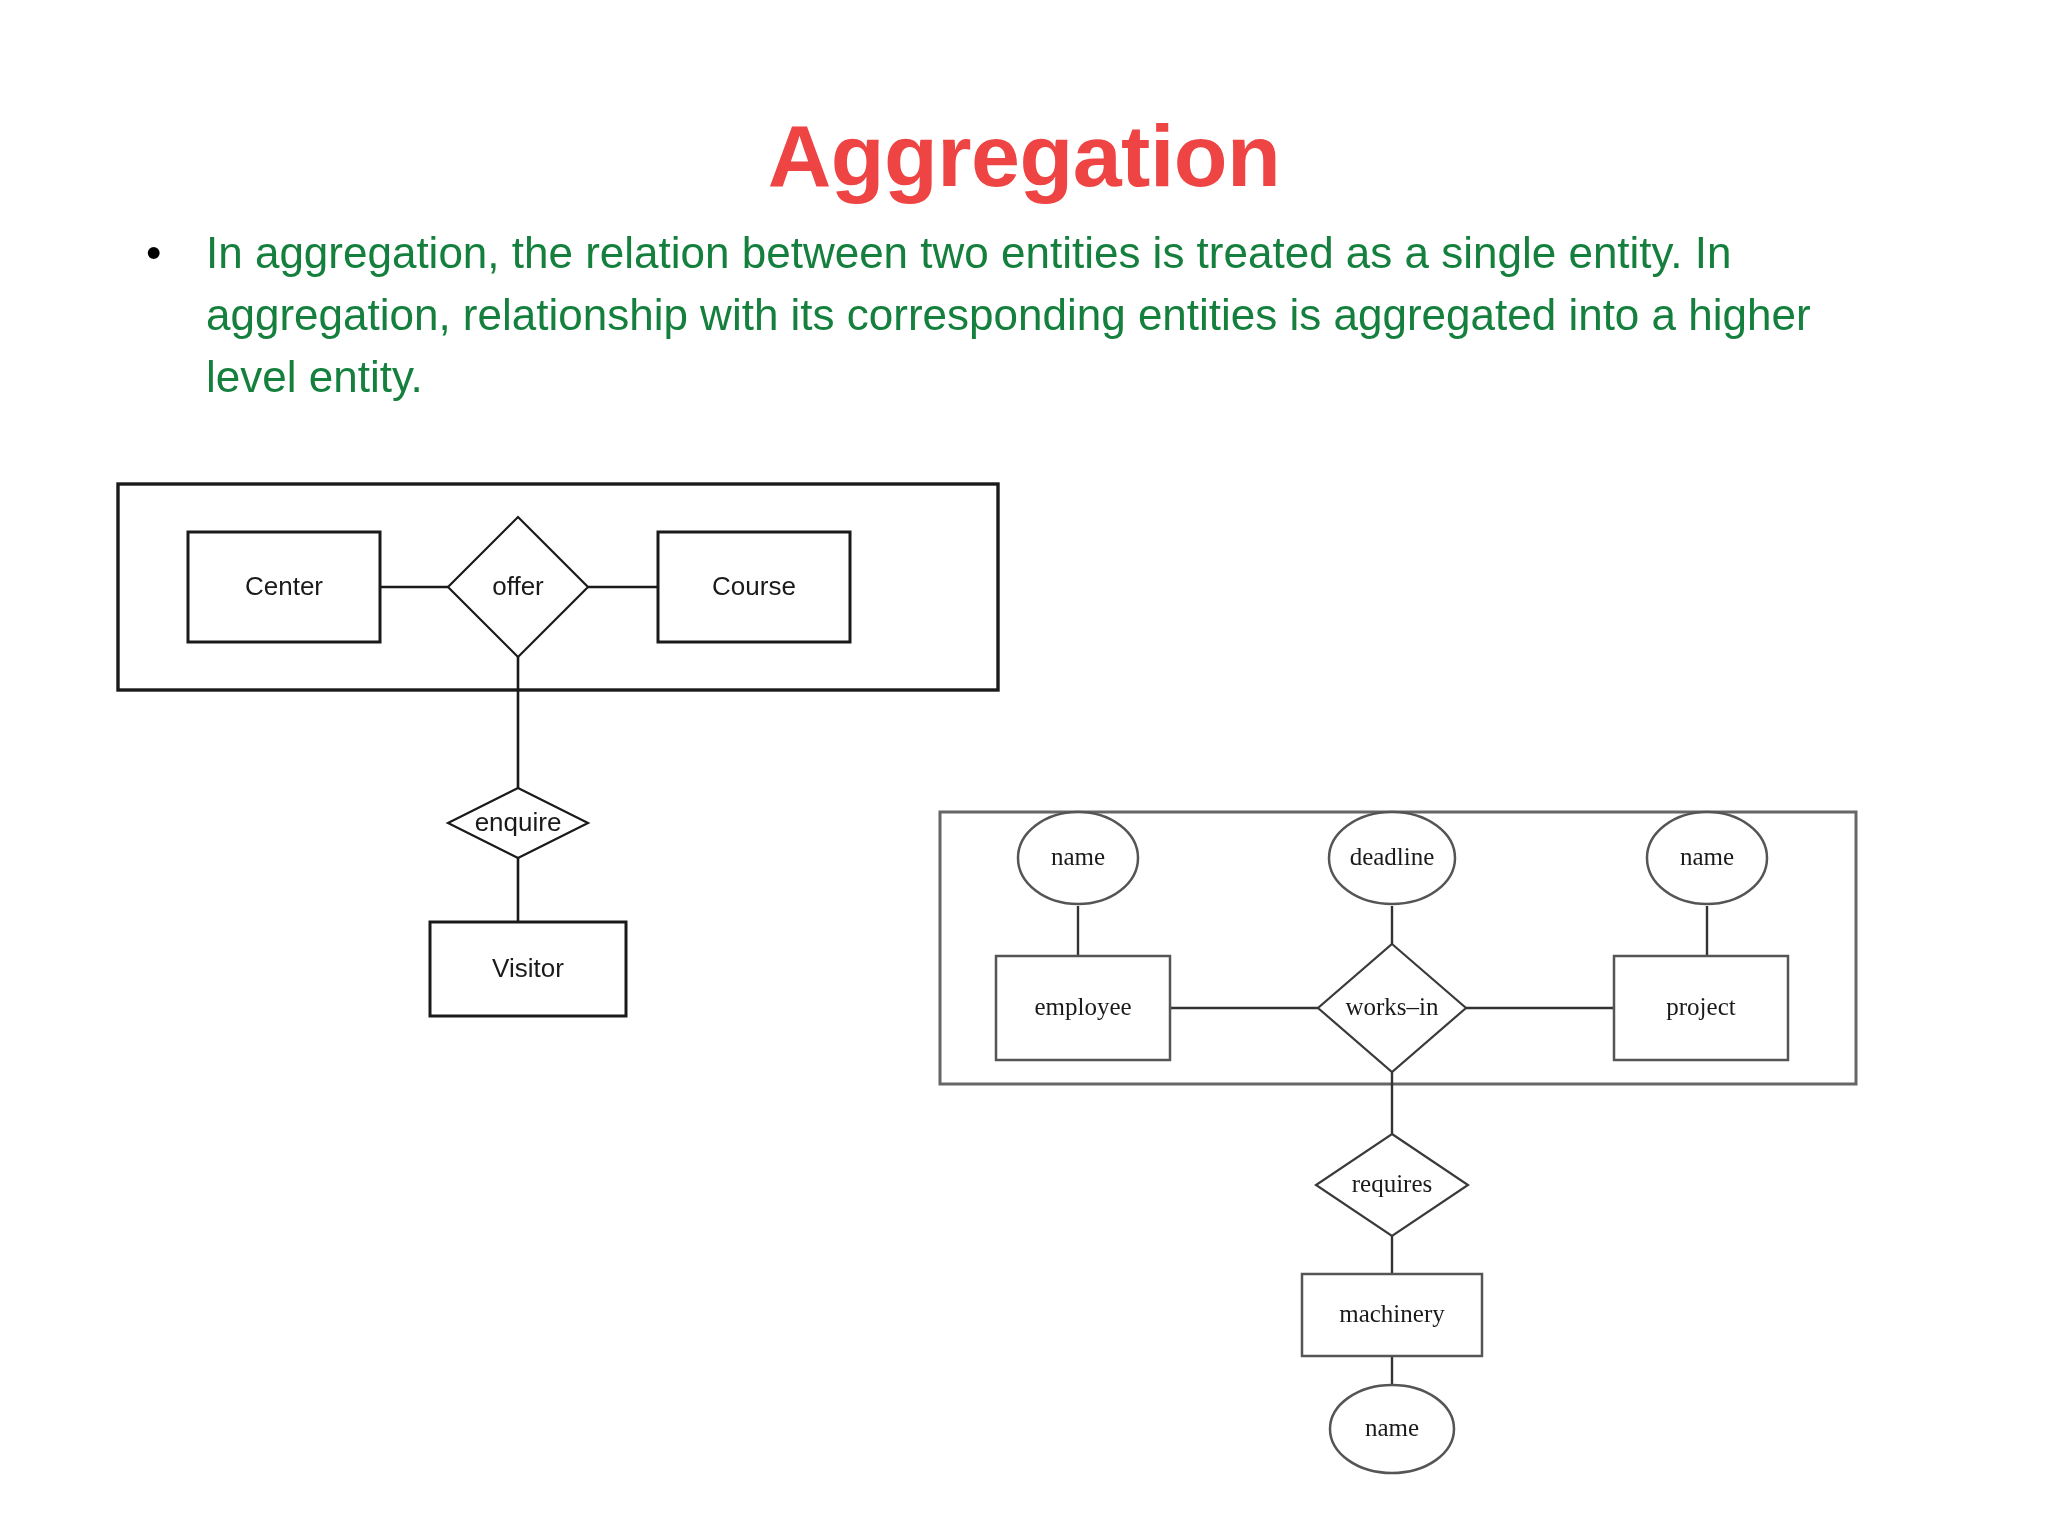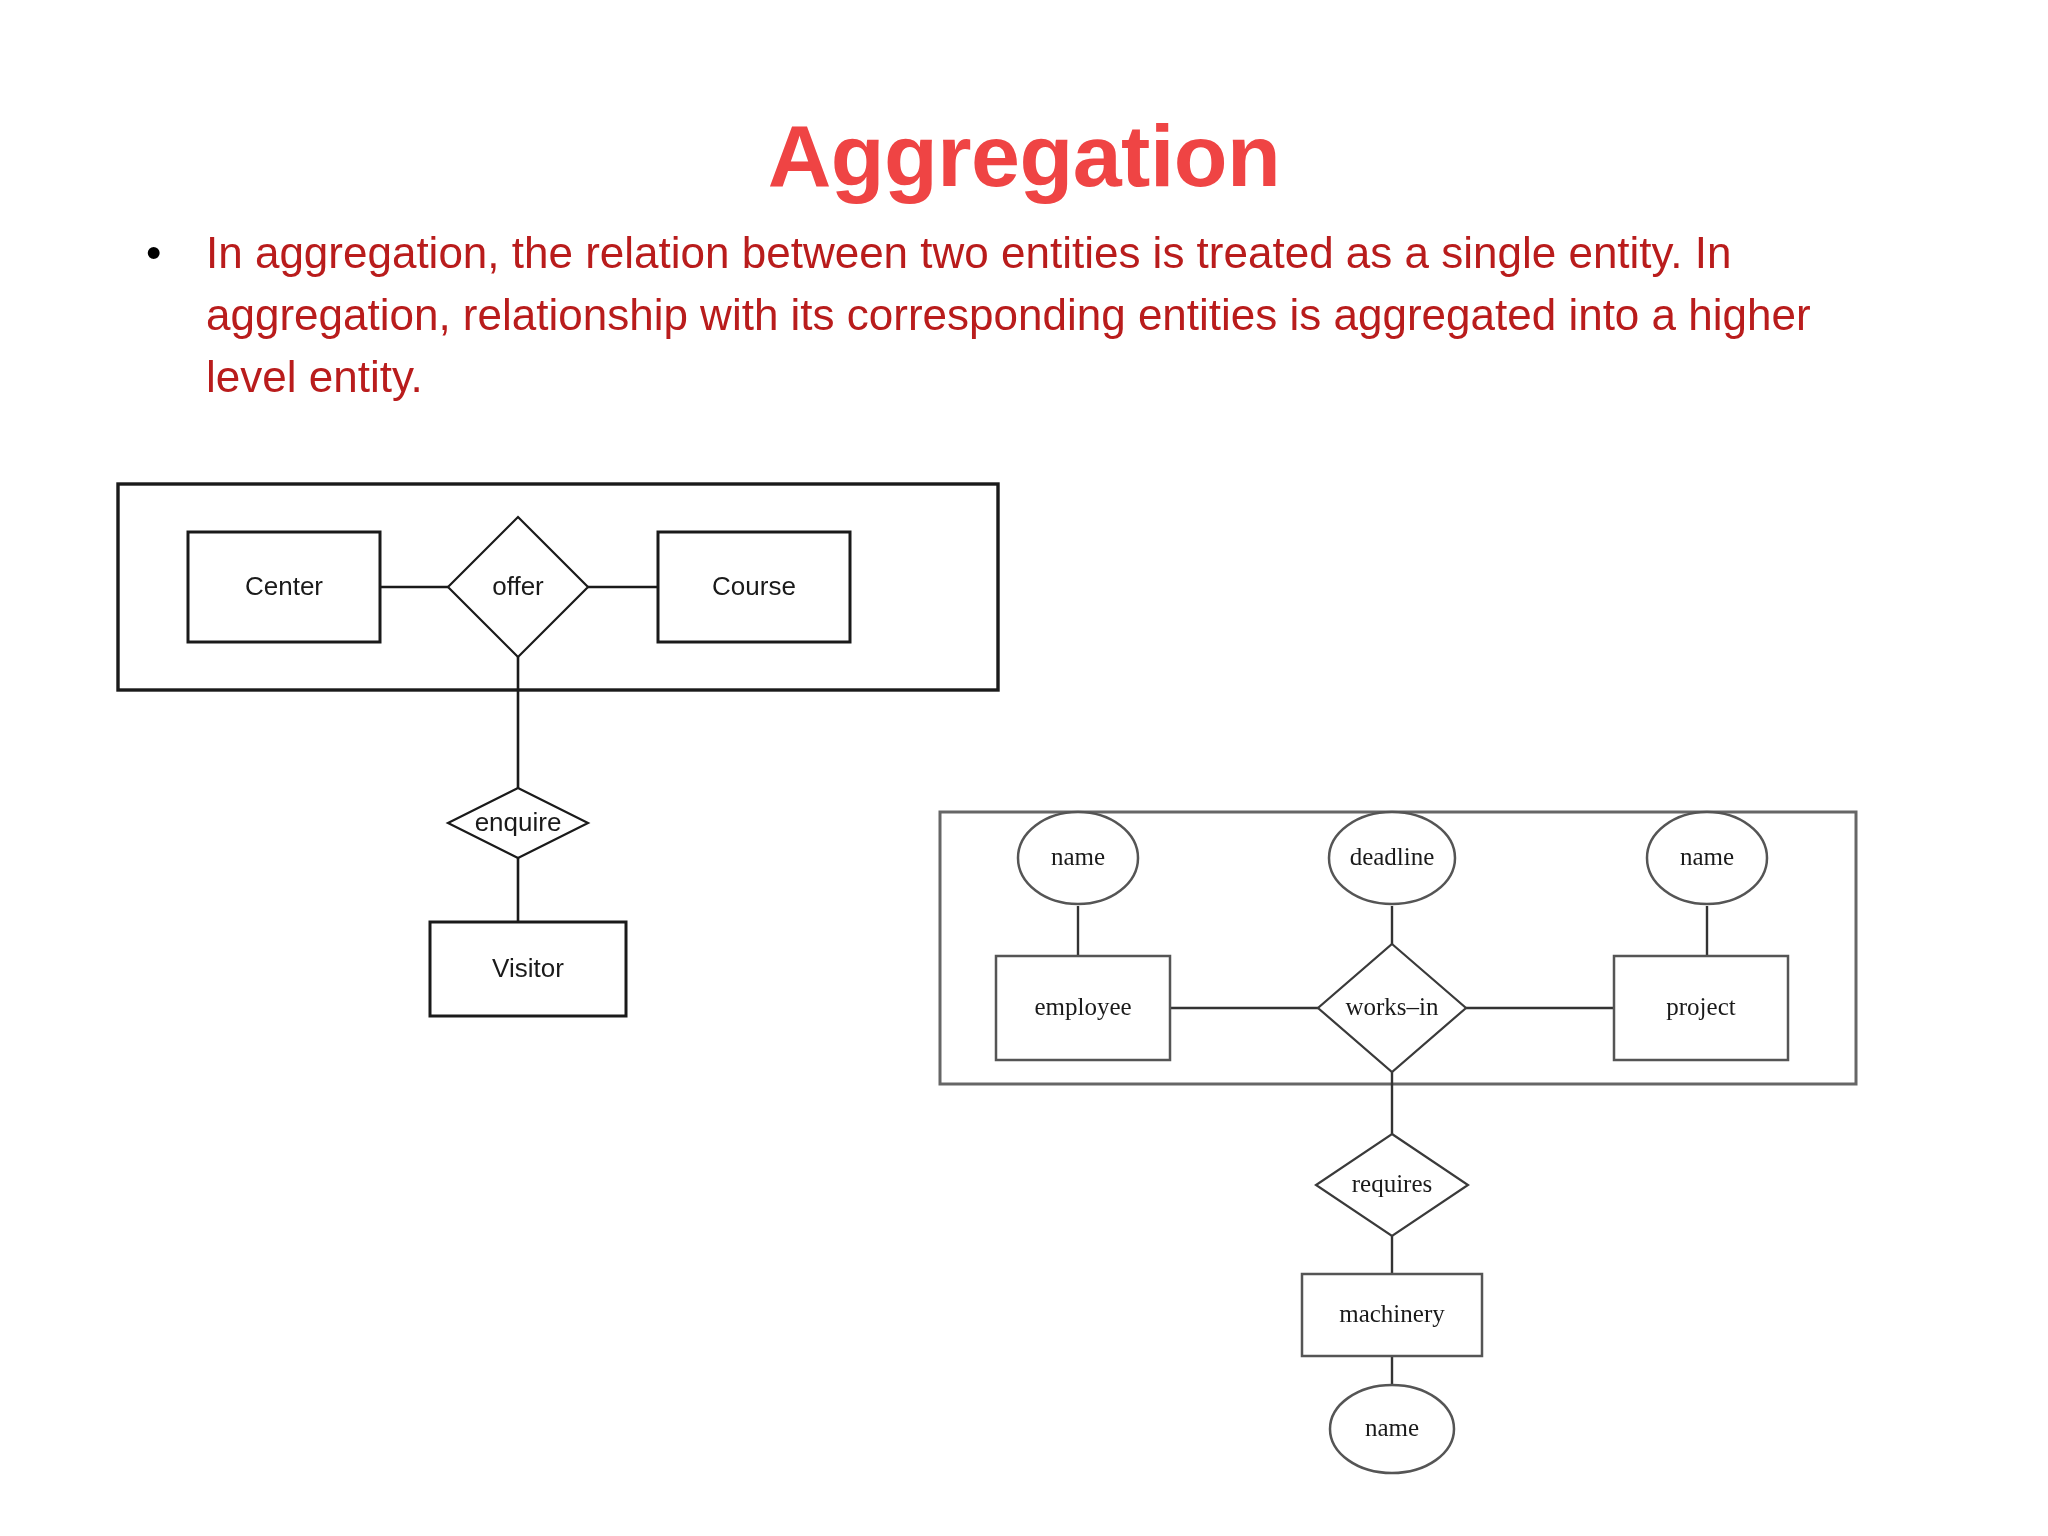--- a/index.html
+++ b/index.html
@@ -56,21 +56,21 @@
     line-height: 62px;
     text-align: left;
     padding-left: 18px;
     box-sizing: border-box;
   }
   .bullet-text {
     flex: 1 1 auto;
     font-size: 44px;
     line-height: 62px;
     font-family: "Liberation Sans", sans-serif;
-    color: #b91c1c;
+    color: #15803d;
     max-width: 1645px;
   }
 
   
   .diagram {
     position: absolute;
   }
   #diagram-one {
     left: 110px;
     top: 470px;

